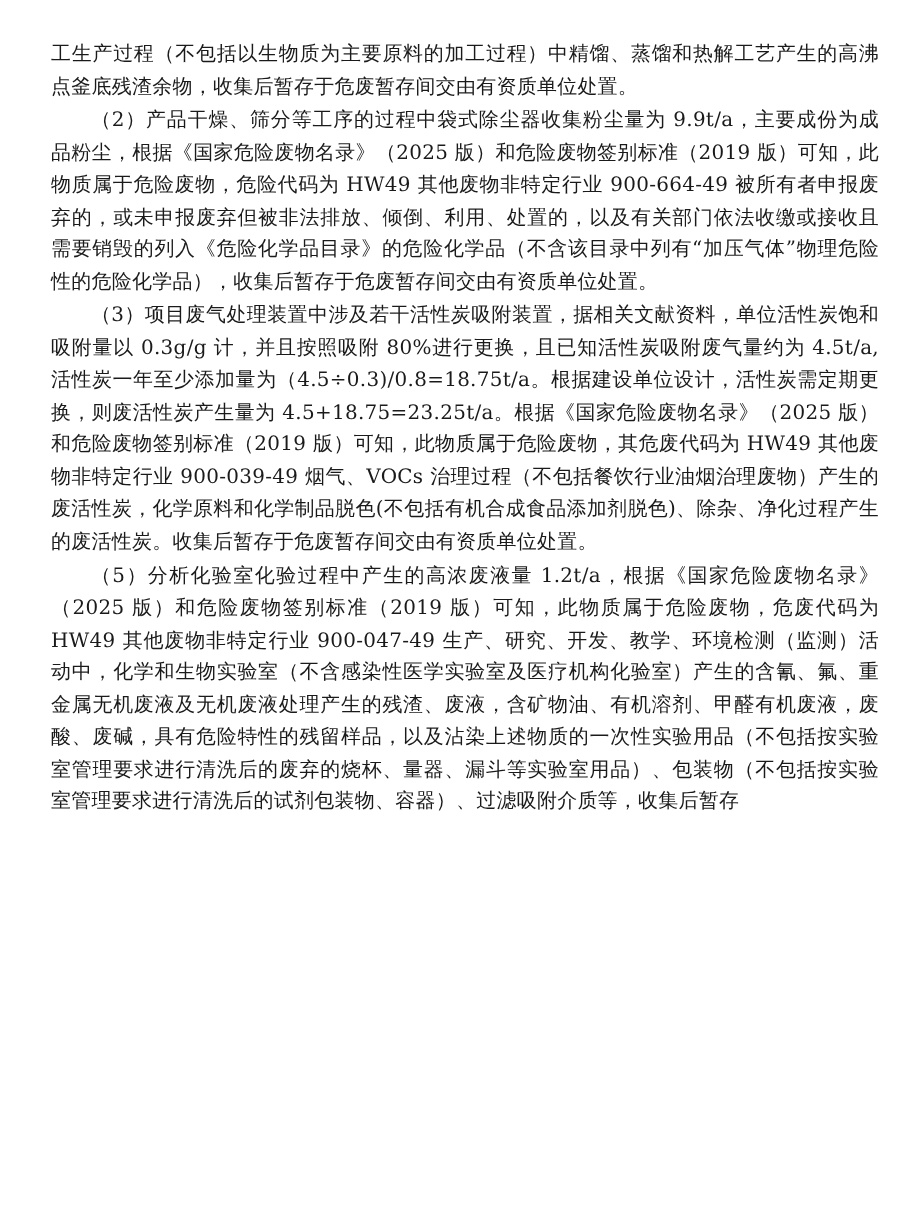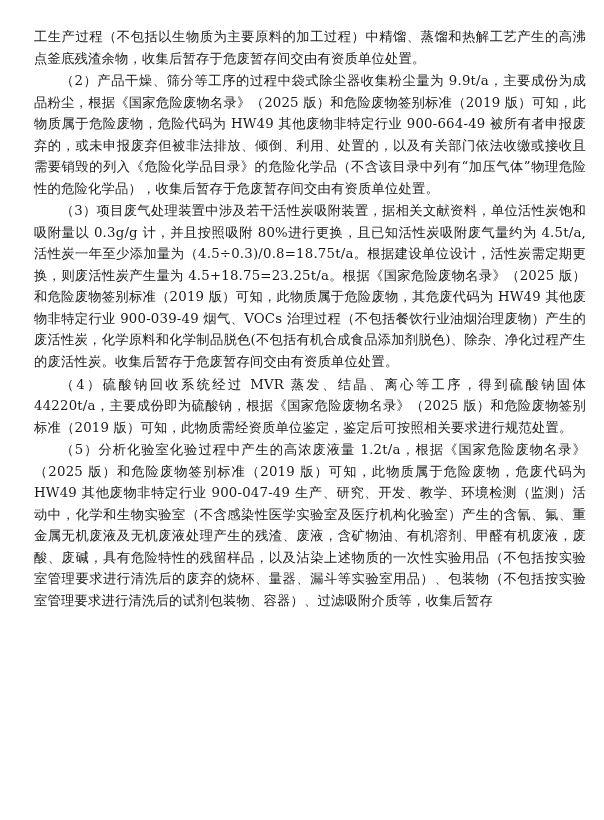--- a/index.html
+++ b/index.html
@@ -41,16 +41,15 @@
   }
 </style>
 </head>
 <body>
 
 <div class="page">
   <div class="doc-body">
     <p class="para first">工生产过程（不包括以生物质为主要原料的加工过程）中精馏、蒸馏和热解工艺产生的高沸点釜底残渣余物，收集后暂存于危废暂存间交由有资质单位处置。</p>
     <p class="para indent">（2）产品干燥、筛分等工序的过程中袋式除尘器收集粉尘量为 9.9t/a，主要成份为成品粉尘，根据《国家危险废物名录》（2025 版）和危险废物签别标准（2019 版）可知，此物质属于危险废物，危险代码为 HW49 其他废物非特定行业 900-664-49 被所有者申报废弃的，或未申报废弃但被非法排放、倾倒、利用、处置的，以及有关部门依法收缴或接收且需要销毁的列入《危险化学品目录》的危险化学品（不含该目录中列有“加压气体”物理危险性的危险化学品），收集后暂存于危废暂存间交由有资质单位处置。</p>
     <p class="para indent">（3）项目废气处理装置中涉及若干活性炭吸附装置，据相关文献资料，单位活性炭饱和吸附量以 0.3g/g 计，并且按照吸附 80%进行更换，且已知活性炭吸附废气量约为 4.5t/a,活性炭一年至少添加量为（4.5÷0.3)/0.8=18.75t/a。根据建设单位设计，活性炭需定期更换，则废活性炭产生量为 4.5+18.75=23.25t/a。根据《国家危险废物名录》（2025 版）和危险废物签别标准（2019 版）可知，此物质属于危险废物，其危废代码为 HW49 其他废物非特定行业 900-039-49 烟气、VOCs 治理过程（不包括餐饮行业油烟治理废物）产生的废活性炭，化学原料和化学制品脱色(不包括有机合成食品添加剂脱色)、除杂、净化过程产生的废活性炭。收集后暂存于危废暂存间交由有资质单位处置。</p>
-    <p class="para indent">（4）硫酸钠回收系统经过 MVR 蒸发、结晶、离心等工序，得到硫酸钠固体 44220t/a，主要成份即为硫酸钠，根据《国家危险废物名录》（2025 版）和危险废物签别标准（2019 版）可知，此物质需经资质单位鉴定，鉴定后可按照相关要求进行规范处置。</p>
     <p class="para indent">（5）分析化验室化验过程中产生的高浓废液量 1.2t/a，根据《国家危险废物名录》（2025 版）和危险废物签别标准（2019 版）可知，此物质属于危险废物，危废代码为 HW49 其他废物非特定行业 900-047-49 生产、研究、开发、教学、环境检测（监测）活动中，化学和生物实验室（不含感染性医学实验室及医疗机构化验室）产生的含氰、氟、重金属无机废液及无机废液处理产生的残渣、废液，含矿物油、有机溶剂、甲醛有机废液，废酸、废碱，具有危险特性的残留样品，以及沾染上述物质的一次性实验用品（不包括按实验室管理要求进行清洗后的废弃的烧杯、量器、漏斗等实验室用品）、包装物（不包括按实验室管理要求进行清洗后的试剂包装物、容器）、过滤吸附介质等，收集后暂存</p>
   </div>
 </div>
 
 </body></html>

